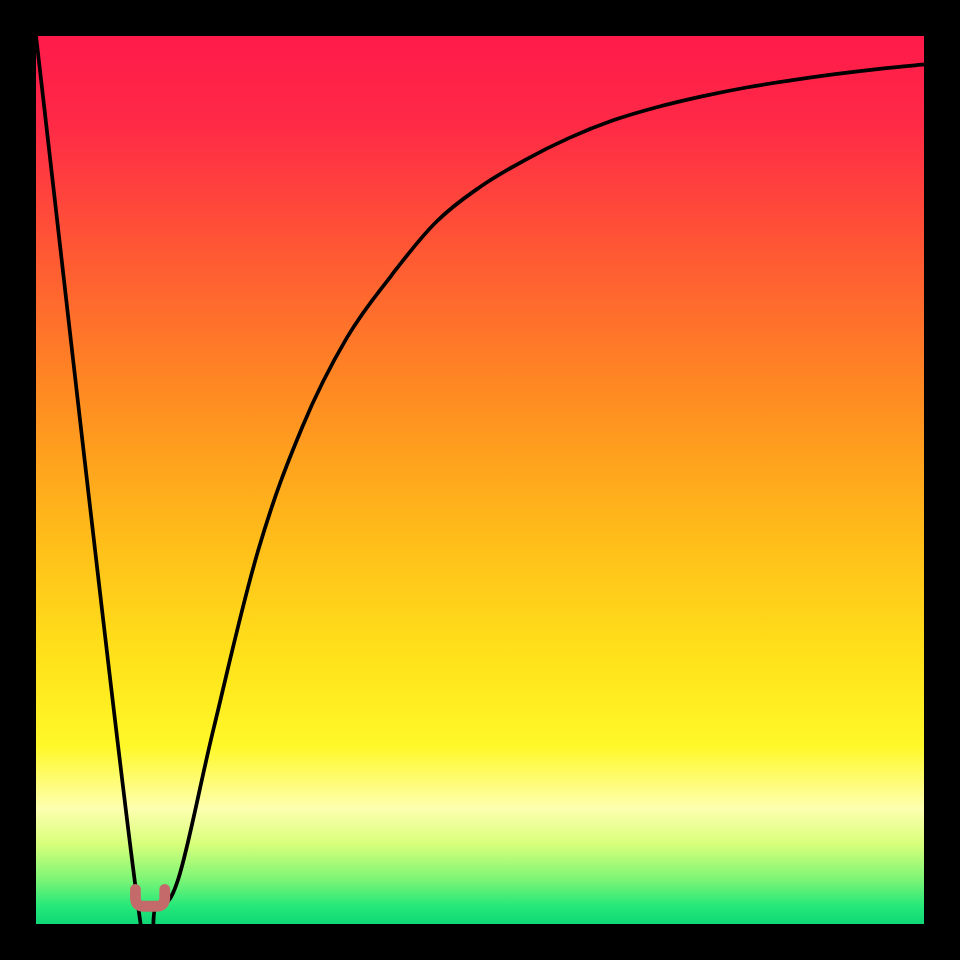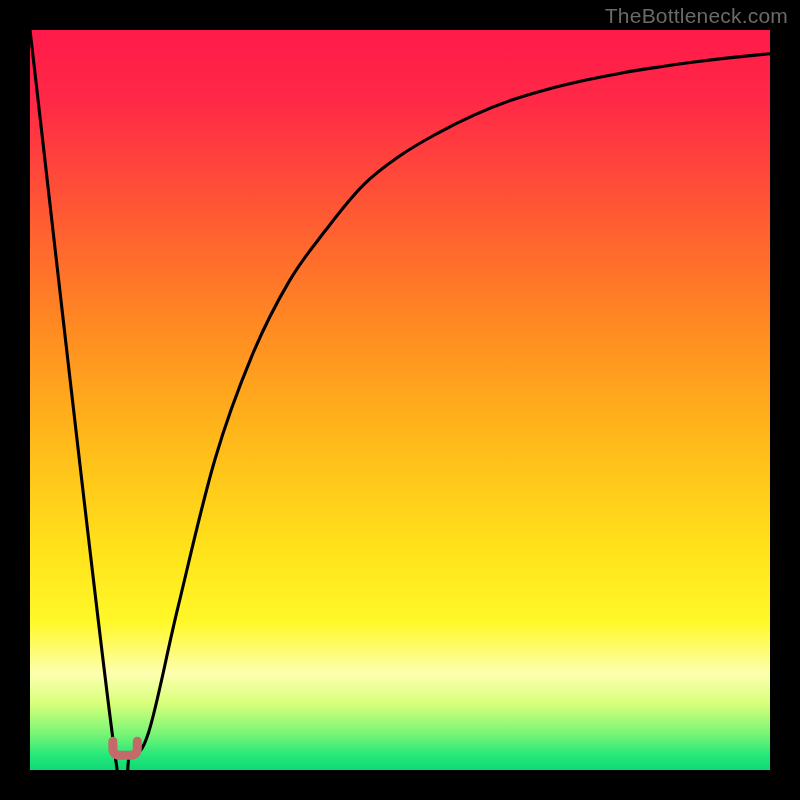--- a/index.html
+++ b/index.html
@@ -38,21 +38,20 @@
   .plot-svg {
     display: block;
     width: 740px;
     height: 740px;
   }
 </style>
 </head>
 <body>
 
 <div class="frame">
-  <div class="watermark">TheBottleneck.com</div>
   <div class="plot-outer">
     <svg class="plot-svg" viewBox="0 0 740 740">
       <defs>
         <linearGradient id="bg-grad" x1="0" y1="0" x2="0" y2="1">
             <stop offset="0%" stop-color="#ff1a4a"></stop>
             <stop offset="10%" stop-color="#ff2a46"></stop>
             <stop offset="25%" stop-color="#ff5a33"></stop>
             <stop offset="40%" stop-color="#ff8a22"></stop>
             <stop offset="55.00000000000001%" stop-color="#ffb81a"></stop>
             <stop offset="70%" stop-color="#ffe21a"></stop>

